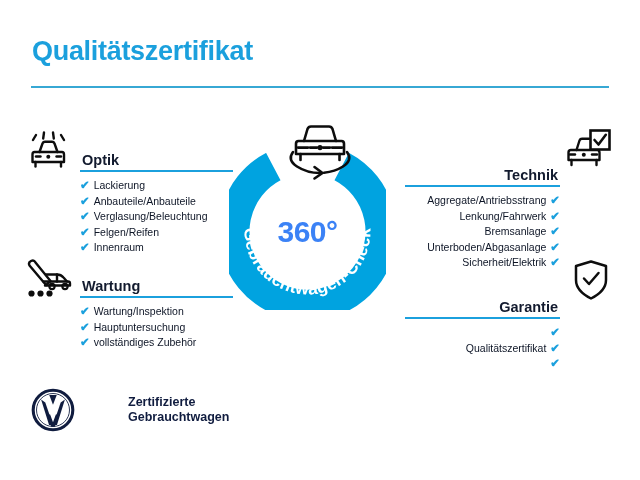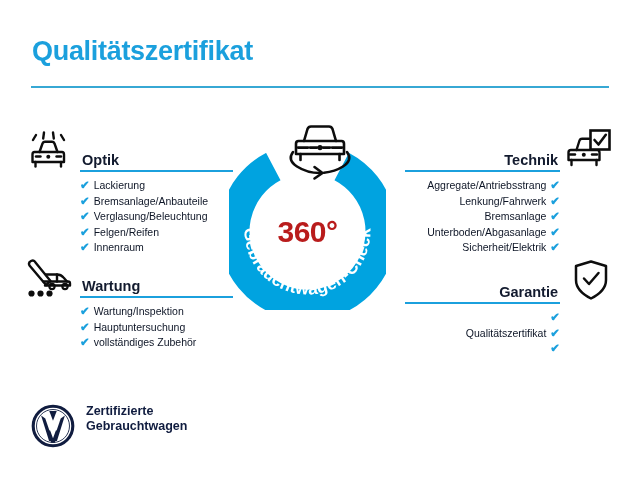--- a/index.html
+++ b/index.html
@@ -69,21 +69,21 @@
     line-height: 15.5px;
   }
 
   
   .sec-left { width: 153px; }
   .sec-left .sec-title { left: 2px; margin-top: 6px; }
   .sec-left .sec-item { justify-content: flex-start; }
   .sec-left .check { margin-right: 4px; }
 
   
-  .sec-right { width: 155px; }
+  .sec-right { width: 155px; margin-top: 15px; }
   .sec-right .sec-title { right: 2px; }
   .sec-right .sec-item { justify-content: flex-end; }
   .sec-right .check { margin-left: 4px; }
 
   #sec-optik   { left: 80px;  top: 146px; }
   #sec-wartung { left: 80px;  top: 272px; }
   #sec-technik { left: 405px; top: 146px; }
   #sec-garantie{ left: 405px; top: 278px; }
 
   
@@ -97,35 +97,35 @@
   #badge {
     position: absolute;
     left: 229px; top: 153px;
     width: 157px; height: 157px;
   }
   #badge-360 {
     position: absolute;
     left: 0; top: 0; width: 157px; height: 157px;
     display: flex; align-items: center; justify-content: center;
     font-size: 30px; font-weight: bold;
-    color: #b91c1c;
+    color: #3b82f6;
     letter-spacing: -0.5px;
     pointer-events: none;
   }
   #badge-car {
     position: absolute;
     left: 283px; top: 119px;
     width: 74px; height: 62px;
   }
 
   
   #footer {
     position: absolute;
-    left: 31px; top: 404px;
-    display: flex; align-items: flex-start;
+    left: 31px; top: 388px;
+    display: flex; align-items: center; gap: 42px;
   }
   #vw-logo { width: 44px; height: 44px; flex: 0 0 auto; }
   #footer-text {
     margin-left: 11px;
     font-size: 12.5px;
     font-weight: bold;
     line-height: 15px;
     color: #101c3f;
     white-space: nowrap;
   }
@@ -244,21 +244,21 @@
       <div class="sec-title">Optik</div>
       <div class="sec-rule"></div>
     </div>
     <div class="sec-list">
       <div class="sec-item">
         <span class="check">✔</span>
         <span>Lackierung</span>
       </div>
       <div class="sec-item">
         <span class="check">✔</span>
-        <span>Bremsanlage/Anbauteile</span>
+        <span>Anbauteile/Anbauteile</span>
       </div>
       <div class="sec-item">
         <span class="check">✔</span>
         <span>Verglasung/Beleuchtung</span>
       </div>
       <div class="sec-item">
         <span class="check">✔</span>
         <span>Felgen/Reifen</span>
       </div>
       <div class="sec-item">

